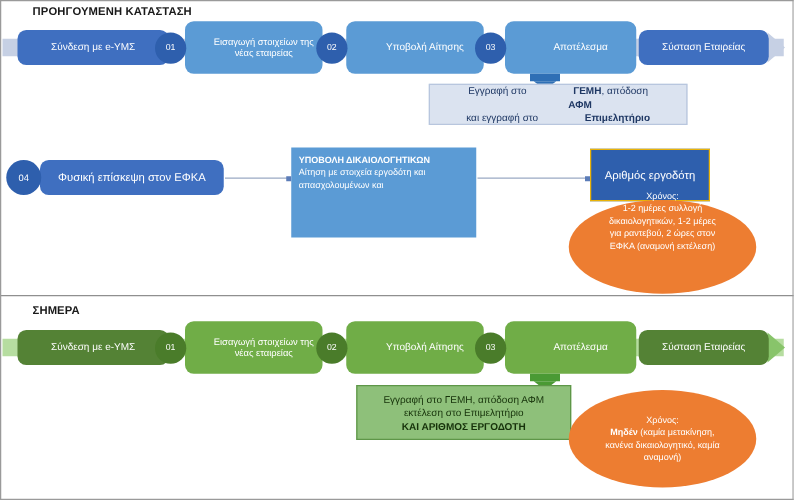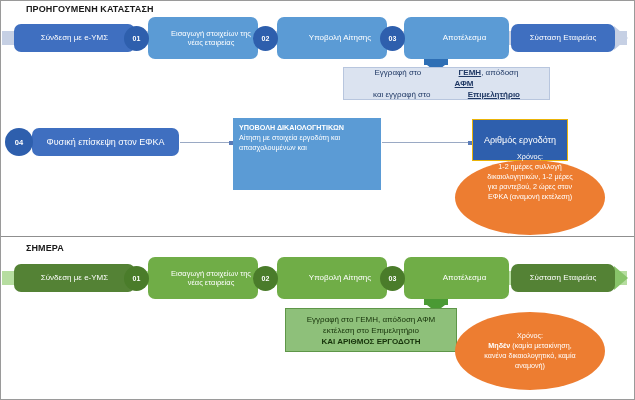--- a/index.html
+++ b/index.html
@@ -51,21 +51,21 @@
     box-sizing:border-box;
   }
   .pill.small{font-size:7.5px;line-height:9px;}
 
   .numcircle{
     position:absolute;
     border-radius:50%;
     display:flex;align-items:center;justify-content:center;
     color:#ffffff;
     font-size:7px;
-    font-weight:700;
+    font-weight:400;
     box-sizing:border-box;
   }
 
   
   .callout{
     position:absolute;
     box-sizing:border-box;
     display:flex;flex-direction:column;
     align-items:center;justify-content:center;
     text-align:center;
@@ -76,21 +76,21 @@
   .callout.blue{
     background:#dbe3f0;
     border:1px solid #b8c6de;
     color:#1f3864;
   }
   .callout.green{
     background:#8ec07a;
     border:1px solid #5e9648;
     color:#16320a;
   }
-  .callout .u{ text-decoration:underline; font-weight:bold;margin-left:35px;}
+  .callout .u{ font-weight:bold;margin-left:35px;}
   .callout .b{ font-weight:bold;}
 
   
   .tab{
     position:absolute;
     width:0;height:0;
     border-left:9px solid transparent;
     border-right:9px solid transparent;
   }
   .tabstub{position:absolute;}

